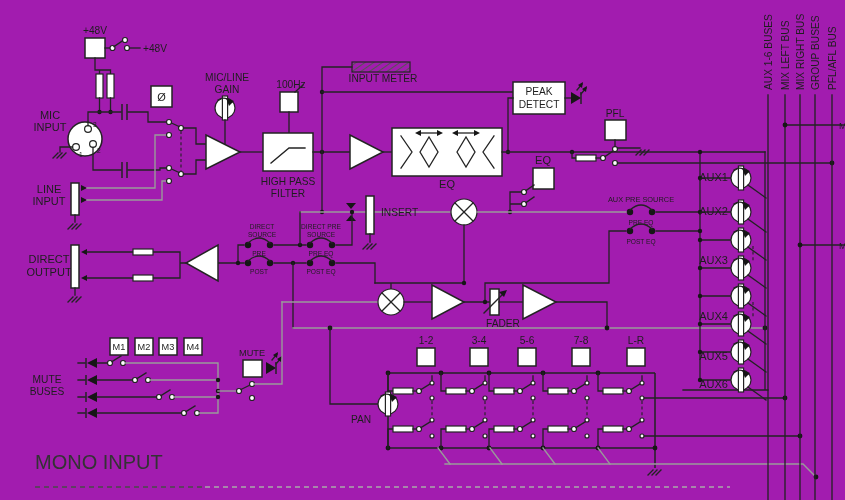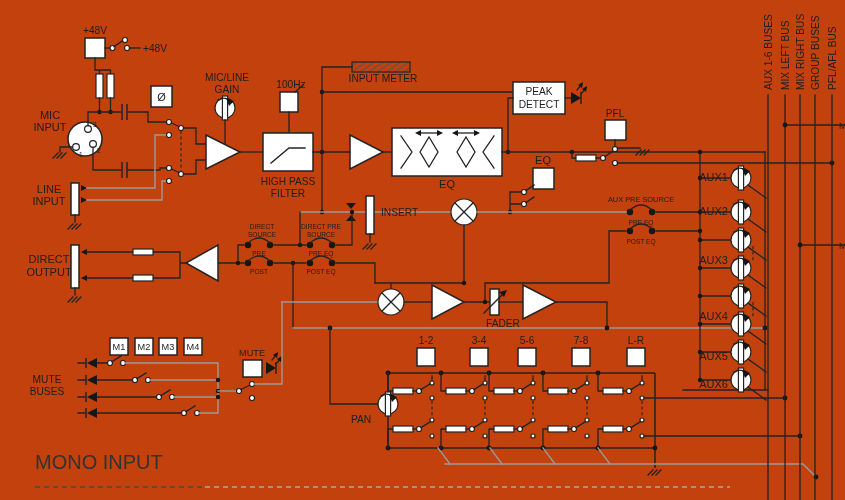--- a/index.html
+++ b/index.html
@@ -1,16 +1,16 @@
 <!DOCTYPE html>
 <html><head>
 <meta charset="utf-8">
 <style>
   html,body{margin:0;padding:0;background:#fff;}
-  #stage{position:relative;width:845px;height:500px;background:#c2410c;overflow:hidden;
+  #stage{position:relative;width:845px;height:500px;background:#a21caf;overflow:hidden;
          font-family:"Liberation Sans",sans-serif;}
   svg{position:absolute;left:0;top:0;}
   .w   {stroke:#232323;stroke-width:1.3;fill:none;stroke-linecap:square;}
   .w2  {stroke:#232323;stroke-width:1.5;fill:none;}
   .wg  {stroke:#9a9a9a;stroke-width:1.4;fill:none;stroke-linecap:square;}
   .wgd {stroke:#a9a9a9;stroke-width:1.6;fill:none;stroke-dasharray:5 4;}
   .wdd {stroke:#4a4a4a;stroke-width:1.6;fill:none;stroke-dasharray:5 4;}
   .dash{stroke:#232323;stroke-width:1.1;fill:none;stroke-dasharray:3 2.6;}
   .box {fill:#fff;stroke:#232323;stroke-width:1.5;}
   .res {fill:#fff;stroke:#232323;stroke-width:1.2;}

